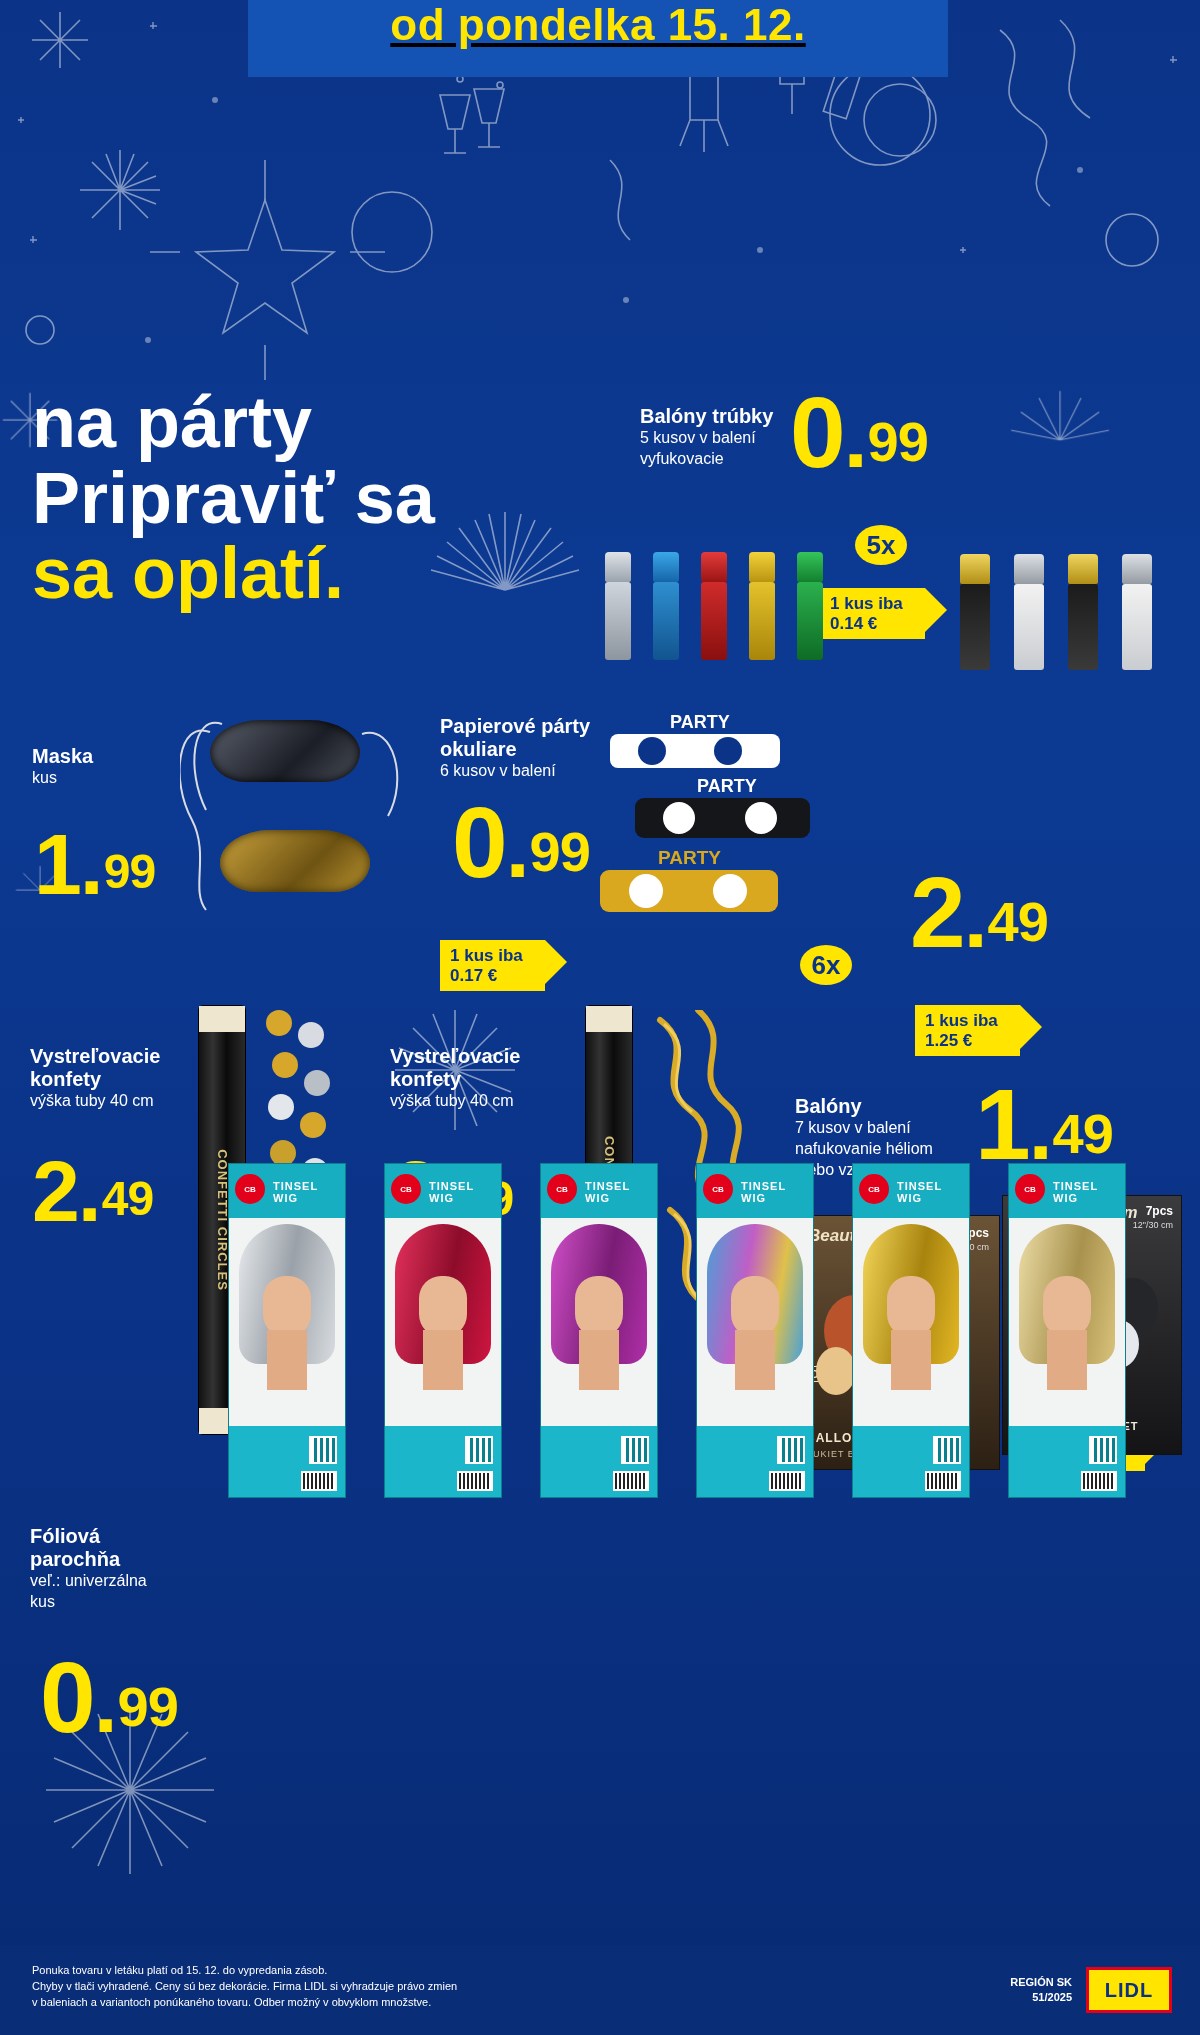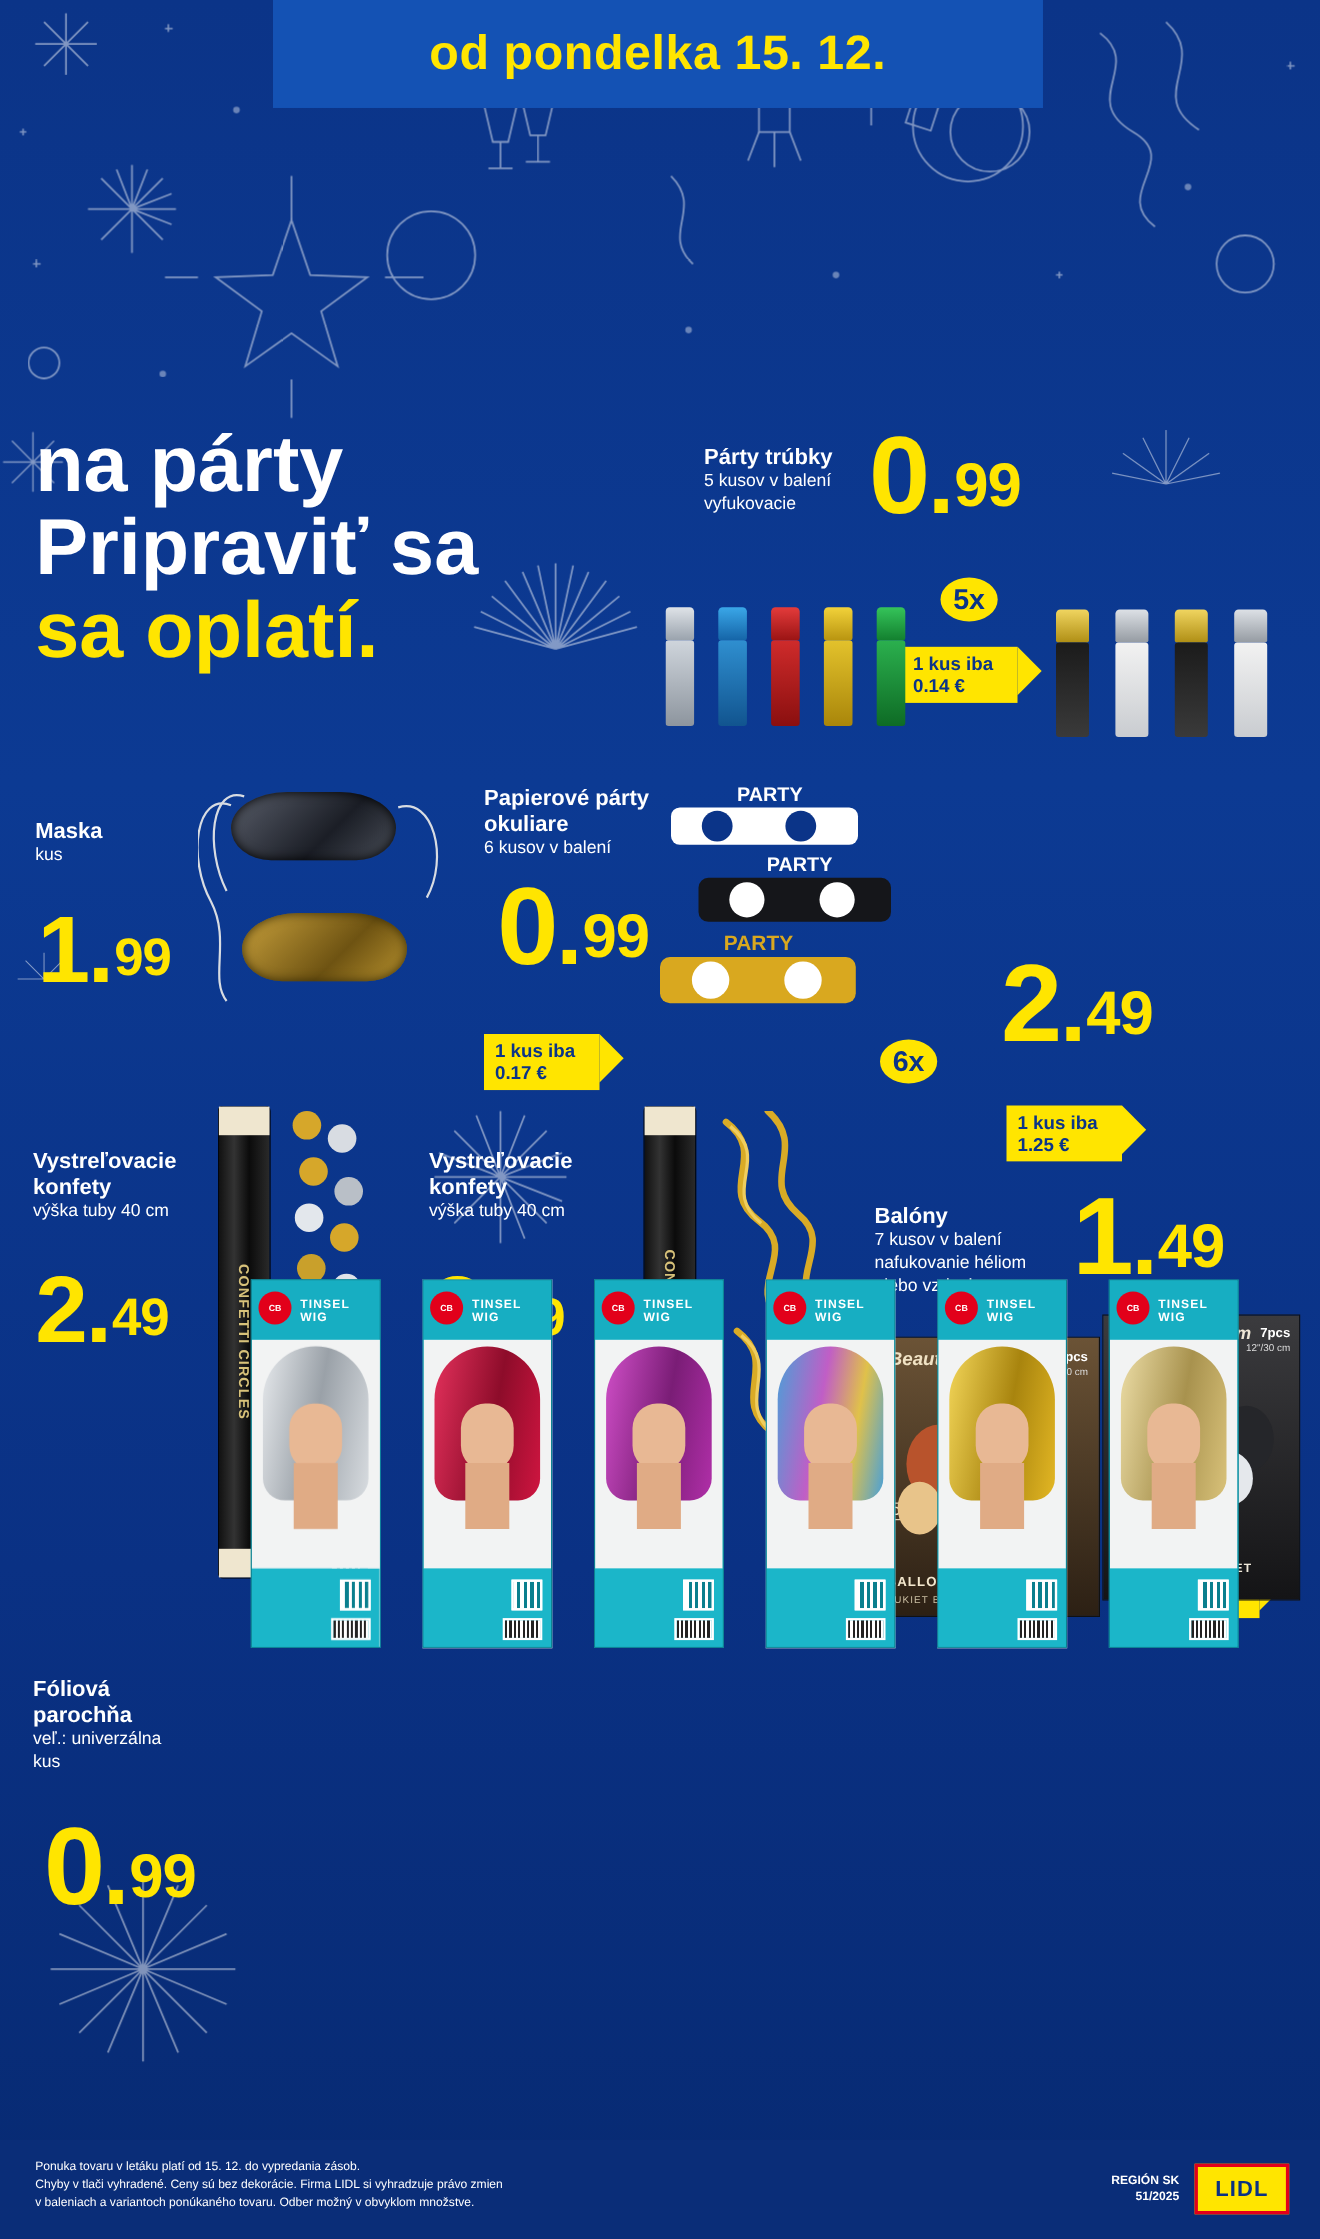--- a/index.html
+++ b/index.html
@@ -15,23 +15,23 @@
     position: absolute; inset: 0;
     background: linear-gradient(180deg, #0b3488 0%, #0c3a93 35%, #0a3184 70%, #072a72 100%);
     overflow: hidden;
   }
   
   .bg-deco { position: absolute; inset: 0; pointer-events: none; opacity: .65; }
 
   
   .header-banner {
     position: absolute;
-    left: 248px; top: 0; width: 700px; height: 98px;
+    left: 248px; top: 0; width: 700px; height: 77px;
     background: #1452b4;
-    display: flex; align-items: center; justify-content: center;
+    display: flex; justify-content: center; text-decoration: underline;
   }
   .header-banner .txt {
     color: #ffe500;
     font-size: 44px; font-weight: bold; letter-spacing: .5px;
   }
 
   
   .headline {
     position: absolute; left: 32px; top: 385px; width: 560px;
     color: #ffffff; font-weight: bold; font-size: 72px; line-height: 1.05;
@@ -269,21 +269,21 @@
     <div class="txt">od pondelka 15. 12.</div>
   </div>
 
   <div class="headline">
     <div>na párty</div>
     <div>Pripraviť sa</div>
     <div class="l3">sa oplatí.</div>
   </div>
 
   <div class="ph" style="left:640px; top:405px; width:300px;">
-    <div class="prod-title">Párty trúbky</div>
+    <div class="prod-title">Balóny trúbky</div>
     <div class="prod-desc">5 kusov v balení</div>
     <div class="prod-desc">vyfukovacie</div>
   </div>
   <div class="ph price big" style="left:790px; top:390px;">
     <span class="int">0</span><span class="dot">.</span><span class="dec">99</span>
   </div>
   <div class="count-badge" style="left:855px; top:525px;">5x</div>
   <div class="flag" style="left:820px; top:588px;">
     <div>1 kus iba</div>
     <div>0.14 €</div>

